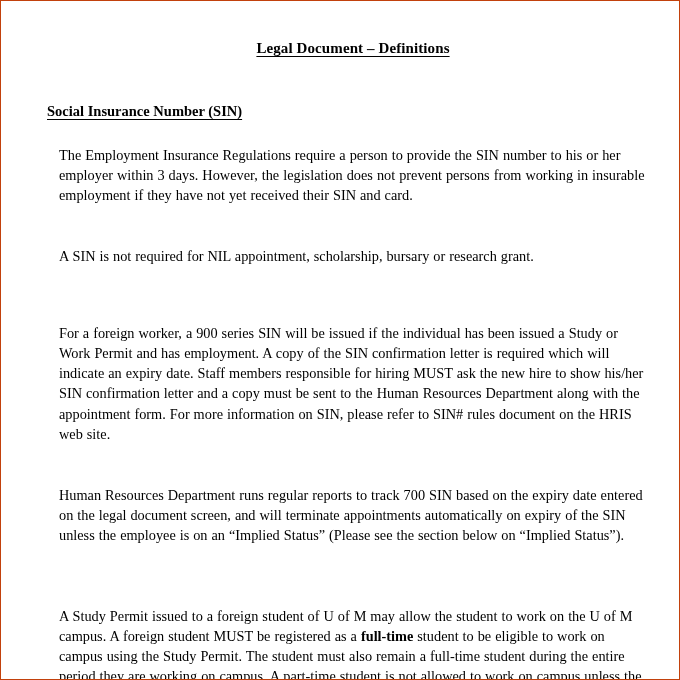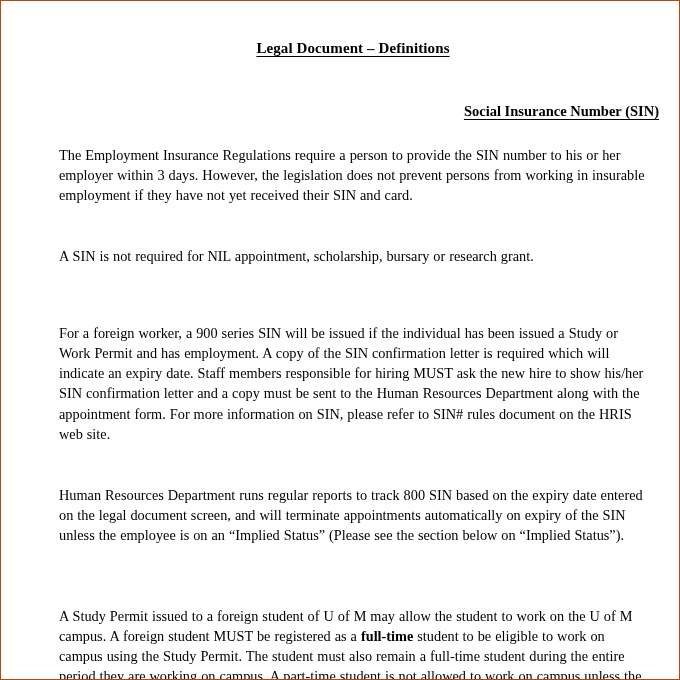--- a/index.html
+++ b/index.html
@@ -36,21 +36,21 @@
   }
   .doc-title span.ul {
     text-decoration: underline;
     text-underline-offset: 3px;
   }
   .section-heading {
     font-weight: bold;
     font-size: 14.5px;
     color: #000000;
     margin: 0;
-    text-align: right;
+    text-align: left;
   }
   .section-heading span.ul {
     text-decoration: underline;
     text-underline-offset: 3px;
   }
   .para {
     font-size: 14.3px;
     line-height: 20.2px;
     color: #000000;
     margin: 12px;
@@ -88,21 +88,21 @@
 
     <div class="gap-p1-p2"></div>
     <p class="para">A SIN is not required for NIL appointment, scholarship, bursary or research grant.</p>
 
     <div class="gap-p2-p3"></div>
 
     <div class="gap-p3-p4"></div>
     <p class="para">For a foreign worker, a 900 series SIN will be issued if the individual has been issued a Study or Work Permit and has employment. A copy of the SIN confirmation letter is required which will indicate an expiry date.  Staff members responsible for hiring MUST ask the new hire to show his/her SIN confirmation letter and a copy must be sent to the Human Resources Department along with the appointment form. For more information on SIN, please refer to SIN# rules document on the HRIS web site.</p>
 
     <div class="gap-p4-p5"></div>
-    <p class="para">Human Resources Department runs regular reports to track 800 SIN based on the expiry date entered on the legal document screen, and will terminate appointments automatically on expiry of the SIN unless the employee is on an “Implied Status” (Please see the section below on “Implied Status”).</p>
+    <p class="para">Human Resources Department runs regular reports to track 700 SIN based on the expiry date entered on the legal document screen, and will terminate appointments automatically on expiry of the SIN unless the employee is on an “Implied Status” (Please see the section below on “Implied Status”).</p>
 
     <div class="gap-p5-h2"></div>
 
 
     <div class="gap-h2-p6"></div>
     <p class="para"><span>A Study Permit issued to a foreign student of U of M may allow the student to work on the U of M campus. A foreign student MUST be registered as a </span><b>full-time</b><span> student to be eligible to work on campus using the Study Permit. The student must also remain a full-time student during the entire period they are working on campus.   A part-time student is not allowed to work on campus unless the individual is issued with other legal document(s).</span></p>
 
   </div>
 </div>
 

